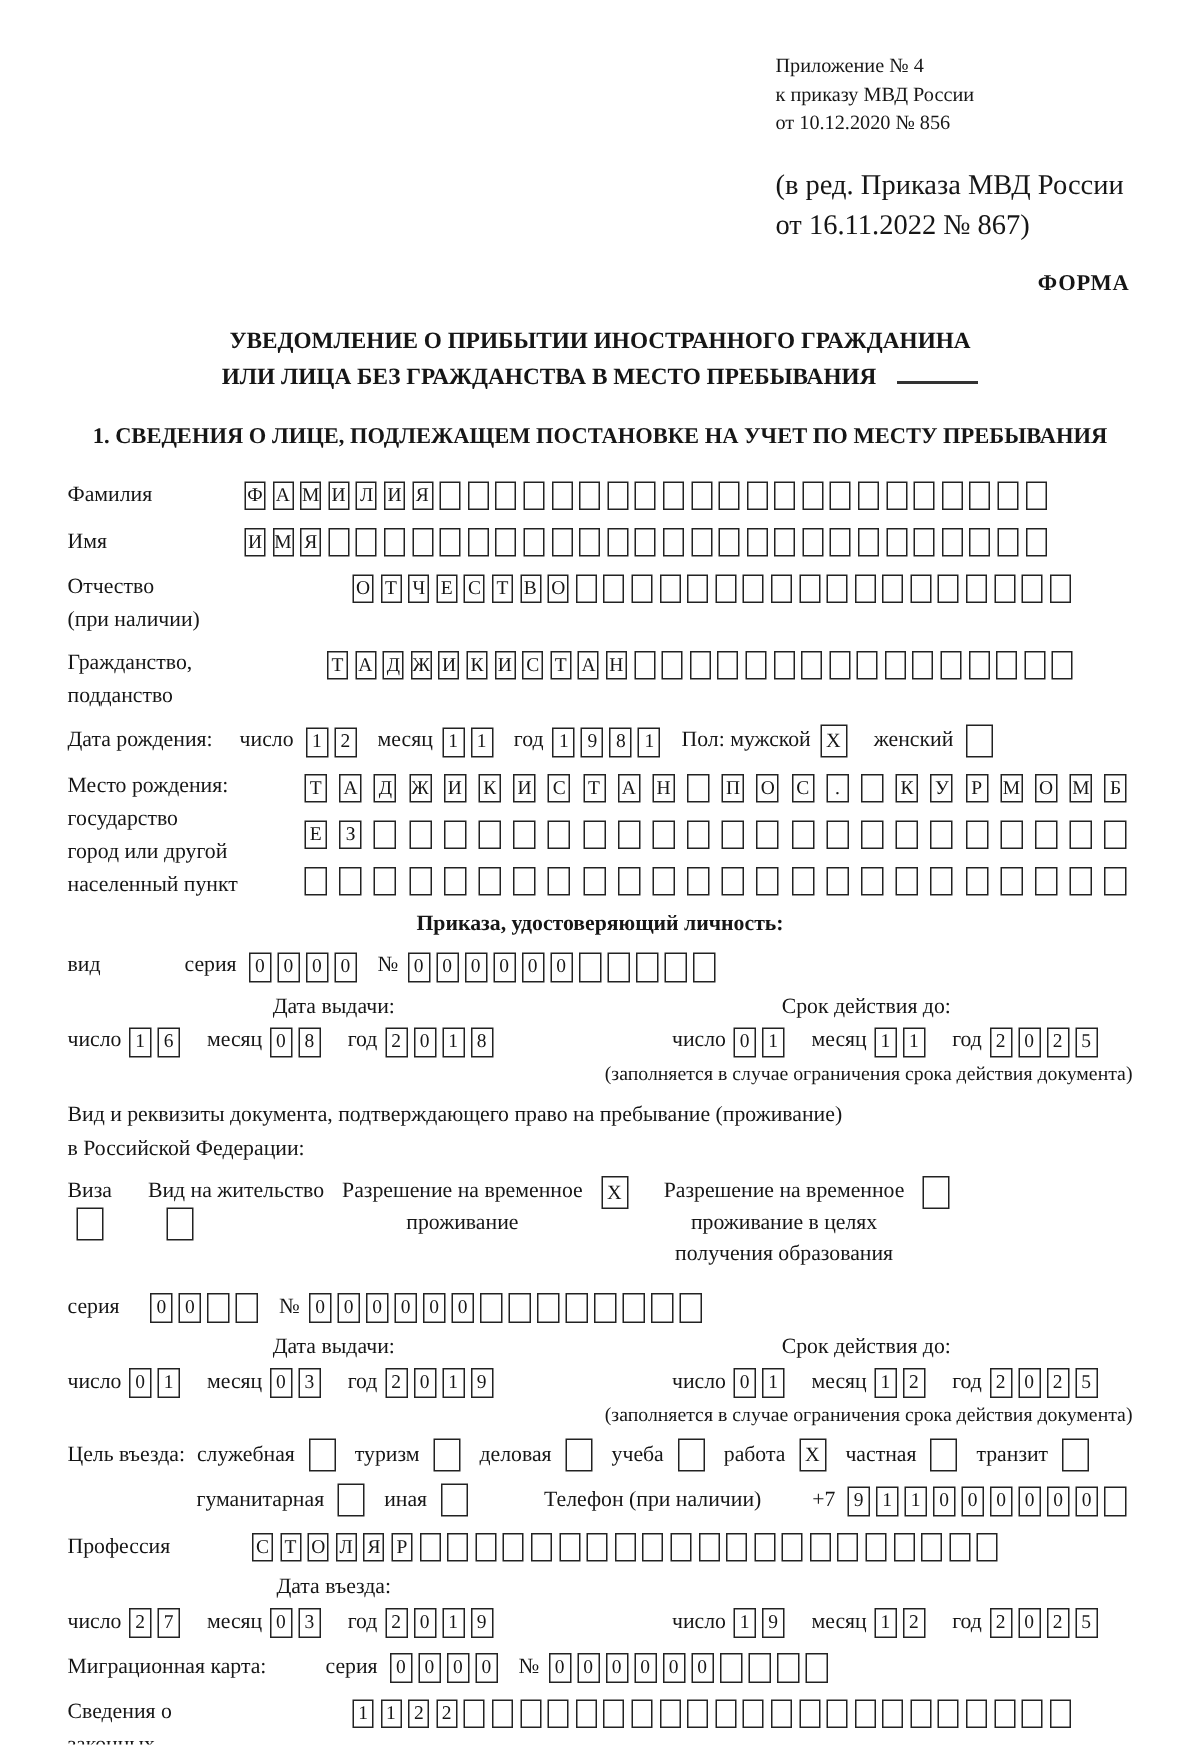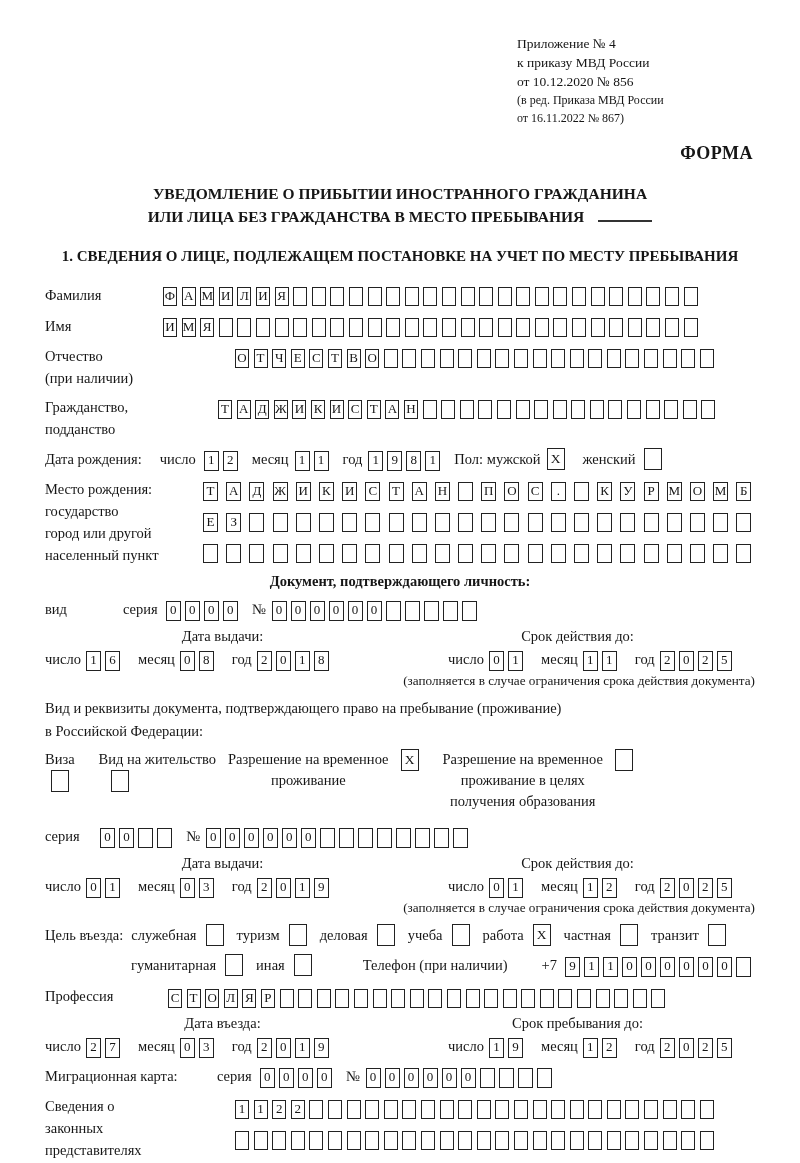--- a/index.html
+++ b/index.html
@@ -6,22 +6,22 @@
   html, body { background: #ffffff; }
   body {
     width: 800px; height: 1163px; margin: 0 auto;
     font-family: "Liberation Serif", "DejaVu Serif", serif;
     font-size: 14.5px; color: #161616; overflow: hidden;
   }
   .page { padding: 34px 45px 16px 45px; }
 
   
   .law-ref { margin-left: auto; width: 238px; font-size: 13.5px; line-height: 1.42; }
-  .law-ref .edition { margin-top: 1px; font-size: 12px; }
-  .forma { text-align: right; font-weight: bold; font-size: 18px; margin: 16px 2px 18px 0; letter-spacing: .5px; }
+  .law-ref .edition { margin-top: 20px; font-size: 19px; }
+  .forma { text-align: right; font-weight: bold; font-size: 15px; margin: 16px 2px 18px 0; letter-spacing: .5px; }
 
   
   .title { text-align: center; font-weight: bold; font-size: 15.5px; line-height: 1.5; margin-bottom: 20px; }
   .blank-line { display: inline-block; width: 54px; border-bottom: 2px solid #333; margin-left: 14px; vertical-align: baseline; }
   .sec-heading { text-align: center; font-weight: bold; font-size: 15px; margin-bottom: 18px; }
 
   
   .frow { display: flex; align-items: flex-start; margin-bottom: 7px; gap: 35px; }
   .flabel { flex-shrink: 0; line-height: 24px; }
   .lw83  { width: 83px; }
@@ -150,21 +150,21 @@
       <div>город или другой</div>
       <div>населенный пункт</div>
     </div>
     <div>
       <div class="boxes wide" style="margin-bottom:7px"><span>Т</span><span>А</span><span>Д</span><span>Ж</span><span>И</span><span>К</span><span>И</span><span>С</span><span>Т</span><span>А</span><span>Н</span><span>&nbsp;</span><span>П</span><span>О</span><span>С</span><span>.</span><span>&nbsp;</span><span>К</span><span>У</span><span>Р</span><span>М</span><span>О</span><span>М</span><span>Б</span></div>
       <div class="boxes wide" style="margin-bottom:7px"><span>Е</span><span>З</span><span>&nbsp;</span><span>&nbsp;</span><span>&nbsp;</span><span>&nbsp;</span><span>&nbsp;</span><span>&nbsp;</span><span>&nbsp;</span><span>&nbsp;</span><span>&nbsp;</span><span>&nbsp;</span><span>&nbsp;</span><span>&nbsp;</span><span>&nbsp;</span><span>&nbsp;</span><span>&nbsp;</span><span>&nbsp;</span><span>&nbsp;</span><span>&nbsp;</span><span>&nbsp;</span><span>&nbsp;</span><span>&nbsp;</span><span>&nbsp;</span></div>
       <div class="boxes wide"><span>&nbsp;</span><span>&nbsp;</span><span>&nbsp;</span><span>&nbsp;</span><span>&nbsp;</span><span>&nbsp;</span><span>&nbsp;</span><span>&nbsp;</span><span>&nbsp;</span><span>&nbsp;</span><span>&nbsp;</span><span>&nbsp;</span><span>&nbsp;</span><span>&nbsp;</span><span>&nbsp;</span><span>&nbsp;</span><span>&nbsp;</span><span>&nbsp;</span><span>&nbsp;</span><span>&nbsp;</span><span>&nbsp;</span><span>&nbsp;</span><span>&nbsp;</span><span>&nbsp;</span></div>
     </div>
   </div>
 
-  <div class="doc-heading">Документ, подтверждающего личность:</div>
+  <div class="doc-heading">Приказа, удостоверяющий личность:</div>
 
   <div class="inline-row">
     <span style="width:60px">вид</span>
     <span class="gap-m">серия</span>
     <span class="boxes dt"><span>0</span><span>0</span><span>0</span><span>0</span></span>
     <span class="gap-s">№</span>
     <span class="boxes dt"><span>0</span><span>0</span><span>0</span><span>0</span><span>0</span><span>0</span><span>&nbsp;</span><span>&nbsp;</span><span>&nbsp;</span><span>&nbsp;</span><span>&nbsp;</span></span>
   </div>
 
   <div class="dates-head">
@@ -299,21 +299,20 @@
     <span class="boxes dt"><span>9</span><span>1</span><span>1</span><span>0</span><span>0</span><span>0</span><span>0</span><span>0</span><span>0</span><span>&nbsp;</span></span>
   </div>
 
   <div class="frow">
     <div class="flabel lw83" style="width:88px">Профессия</div>
     <div class="boxes"><span>С</span><span>Т</span><span>О</span><span>Л</span><span>Я</span><span>Р</span><span>&nbsp;</span><span>&nbsp;</span><span>&nbsp;</span><span>&nbsp;</span><span>&nbsp;</span><span>&nbsp;</span><span>&nbsp;</span><span>&nbsp;</span><span>&nbsp;</span><span>&nbsp;</span><span>&nbsp;</span><span>&nbsp;</span><span>&nbsp;</span><span>&nbsp;</span><span>&nbsp;</span><span>&nbsp;</span><span>&nbsp;</span><span>&nbsp;</span><span>&nbsp;</span><span>&nbsp;</span><span>&nbsp;</span></div>
   </div>
 
   <div class="dates-head">
     <div class="dh">Дата въезда:</div>
-    <div class="dh">Срок пребывания до:</div>
   </div>
   <div class="dates-row">
     <div class="half">
       <span class="dgl">число</span>
       <span class="boxes dt dgap"><span>2</span><span>7</span></span>
       <span class="dgl">месяц</span>
       <span class="boxes dt dgap"><span>0</span><span>3</span></span>
       <span class="dgl">год</span>
       <span class="boxes dt"><span>2</span><span>0</span><span>1</span><span>9</span></span>
     </div>

